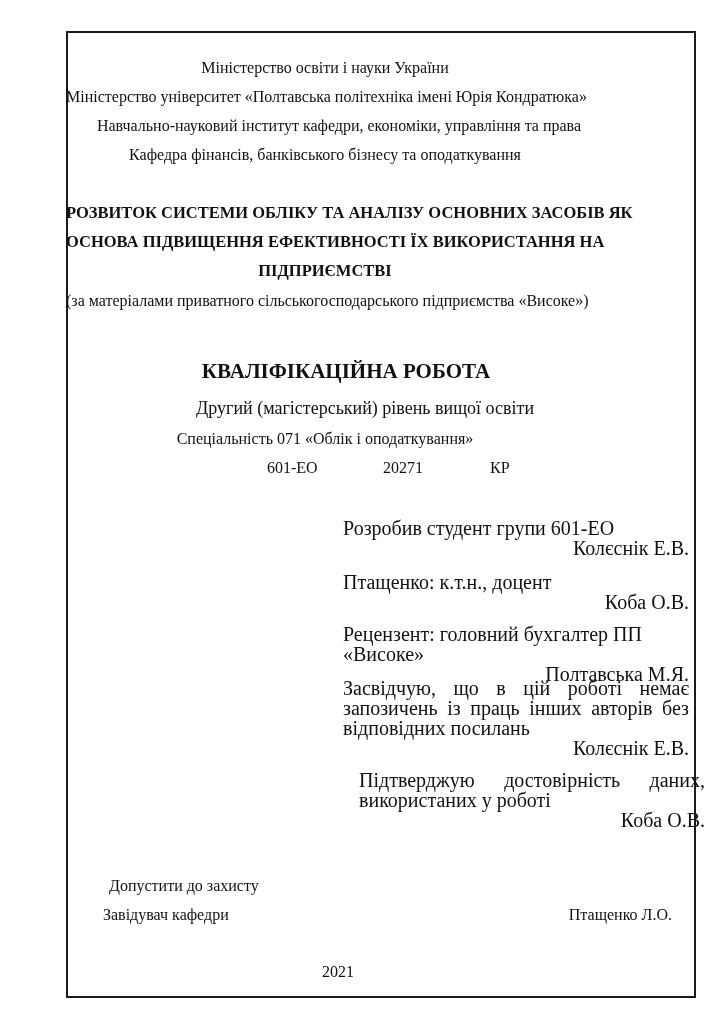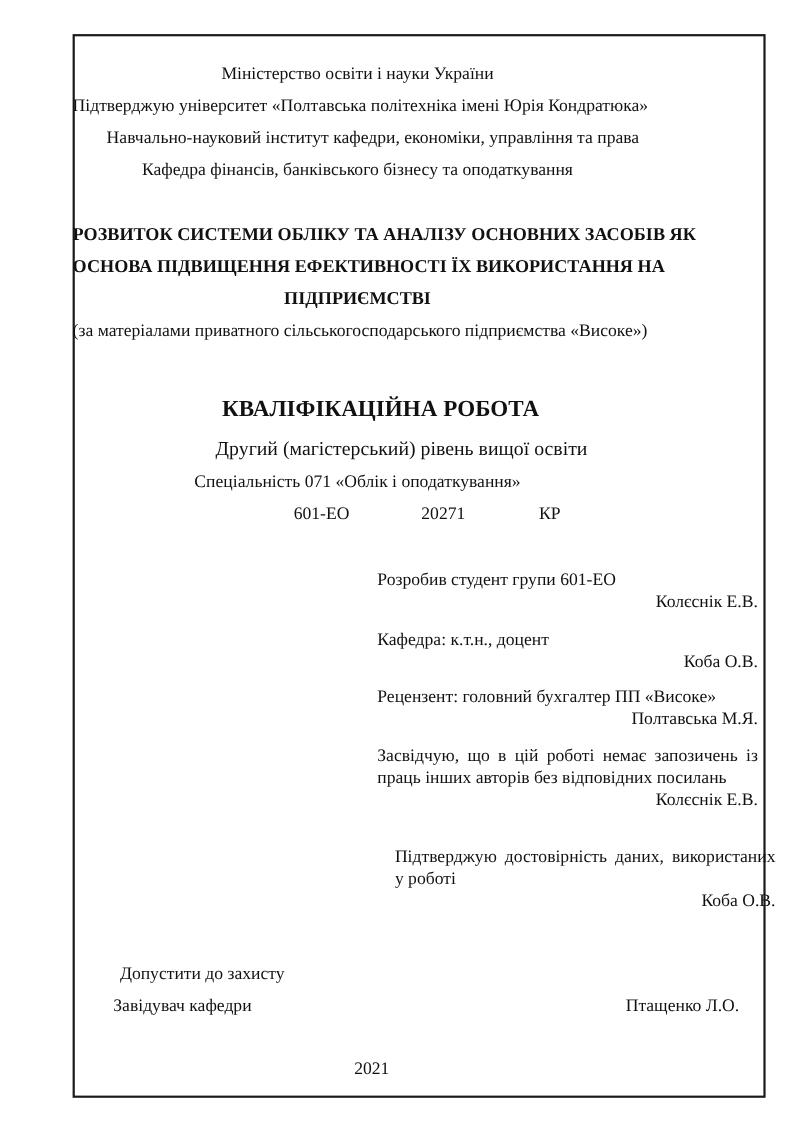--- a/index.html
+++ b/index.html
@@ -46,21 +46,21 @@
       margin-left: 21px;
     }
     .subtitle {
       font-size: 18px;
       line-height: 22px;
     }
     .right-block {
       position: absolute;
       left: 343px;
       width: 346px;
-      font-size: 16px;
+      font-size: 20px;
       line-height: 20px;
     }
     .rb-label {
       display: block;
       text-align: left;
     }
     .rb-justify {
       display: block;
       text-align: justify;
       text-align-last: left;
@@ -75,21 +75,21 @@
       font-size: 16px;
       line-height: 20px;
     }
   </style>
 </head>
 <body>
 
 <div class="frame"></div>
 
 <div class="line center" style="top:58px;">Міністерство освіти і науки України</div>
-<div class="line center" style="top:87px;">Підтверджую університет «Полтавська політехніка імені Юрія Кондратюка»</div>
+<div class="line center" style="top:87px;">Міністерство університет «Полтавська політехніка імені Юрія Кондратюка»</div>
 <div class="line center" style="top:116px; left:80px;">Навчально-науковий інститут кафедри, економіки, управління та права</div>
 <div class="line center" style="top:145px;">Кафедра фінансів, банківського бізнесу та оподаткування</div>
 
 <div class="line center title" style="top:203px;">РОЗВИТОК СИСТЕМИ ОБЛІКУ ТА АНАЛІЗУ ОСНОВНИХ ЗАСОБІВ ЯК</div>
 <div class="line center title" style="top:232px;">ОСНОВА ПІДВИЩЕННЯ ЕФЕКТИВНОСТІ ЇХ ВИКОРИСТАННЯ НА</div>
 <div class="line center title" style="top:261px;">ПІДПРИЄМСТВІ</div>
 <div class="line center" style="top:291px;">(за матеріалами приватного сільськогосподарського підприємства «Високе»)</div>
 
 <div class="line center big-title" style="top:358px;">КВАЛІФІКАЦІЙНА РОБОТА</div>
 <div class="line center subtitle" style="top:397px;padding-left:40px;">Другий (магістерський) рівень вищої освіти</div>
@@ -98,21 +98,21 @@
 <div class="codes" style="left:267px;">601-ЕО</div>
 <div class="codes" style="left:383px;">20271</div>
 <div class="codes" style="left:490px;">КР</div>
 
 <div class="right-block" style="top:518px;">
   <span class="rb-label">Розробив студент групи 601-ЕО</span>
   <span class="rb-name">Колєснік Е.В.</span>
 </div>
 
 <div class="right-block" style="top:572px;">
-  <span class="rb-label">Кафедра: к.т.н., доцент</span>
+  <span class="rb-label">Птащенко: к.т.н., доцент</span>
   <span class="rb-name">Коба О.В.</span>
 </div>
 
 <div class="right-block" style="top:624px;">
   <span class="rb-label">Рецензент: головний бухгалтер ПП «Високе»</span>
   <span class="rb-name">Полтавська М.Я.</span>
 </div>
 
 <div class="right-block" style="top:678px;">
   <span class="rb-justify">Засвідчую, що в цій роботі немає  запозичень із праць інших авторів без відповідних посилань</span>

